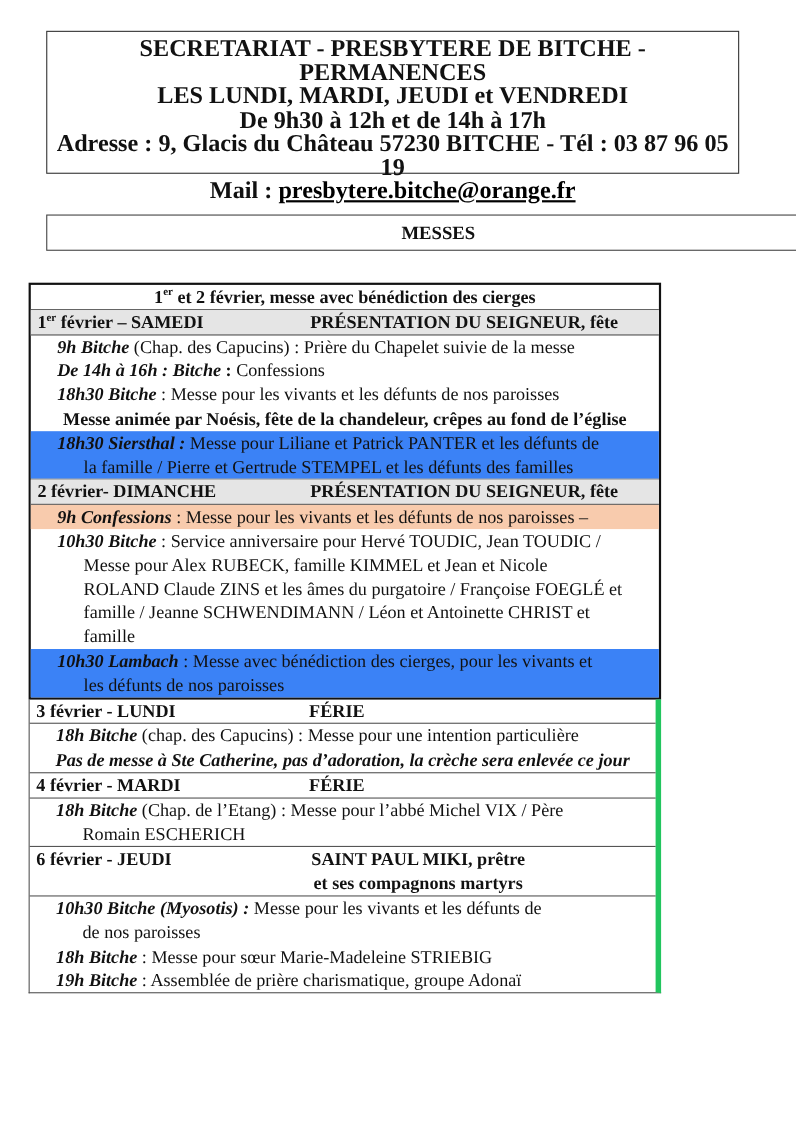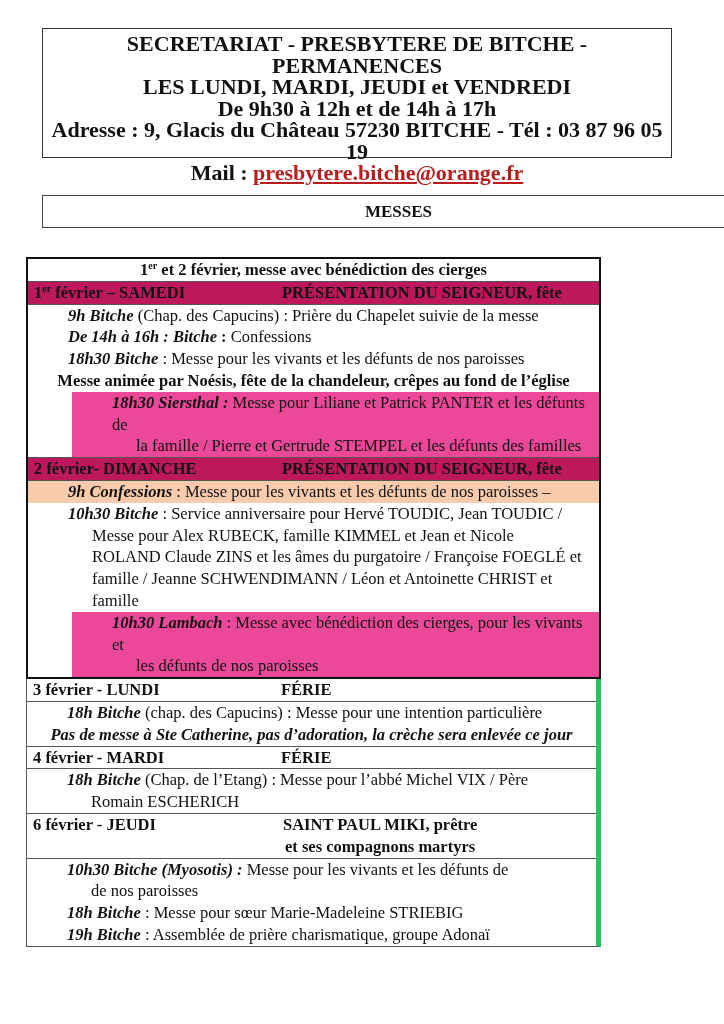--- a/index.html
+++ b/index.html
@@ -6,46 +6,46 @@
   body {
     width: 724px; height: 1024px; position: relative; overflow: hidden;
     font-family: "Liberation Serif", serif; color: #111;
   }
   .header-box {
     position: absolute; left: 42px; top: 28px; width: 630px; height: 130px;
     border: 1.5px solid #333; box-sizing: border-box;
     text-align: center; font-weight: bold; font-size: 22px; line-height: 21.5px;
     padding-top: 4px;
   }
-  .header-box a { color: #b91c1c; text-decoration: underline; }
+  .header-box a { color: #000000; text-decoration: underline; }
   .title-box {
     position: absolute; left: 42px; top: 195px; width: 713px; height: 33px;
     border: 1px solid #444; box-sizing: border-box;
     text-align: center; font-weight: bold; font-size: 17px; line-height: 31px;
   }
   .table {
     position: absolute; left: 26px; top: 257px; width: 575px;
     font-size: 16.5px; line-height: 21.8px;
   }
   .block-thick { border: 2.5px solid #111; box-sizing: border-box; }
   .block-thin {
     border-left: 1px solid #555; border-right: 5px solid #22c55e; border-bottom: 1px solid #555;
     box-sizing: border-box;
   }
   .row { border-bottom: 1px solid #555; box-sizing: border-box; }
   .row.last { border-bottom: none; }
   .center { text-align: center; }
   .bold { font-weight: bold; }
-  .gray { background: #be185d; }
-  .green { background: #ec4899; margin-left: 44px; }
+  .gray { background: #e5e5e5; }
+  .green { background: #3b82f6; }
   .orange { background: #f8cbad; }
   .day { font-weight: bold; padding-left: 6px; display: flex; }
   .day .d-date { width: 248px; flex: none; }
   .day .d-feast { flex: 1; }
-  .entry { padding-left: 40px; padding-right: 8px; }
+  .entry { padding-left: 24px; padding-right: 8px; }
   .entry .cont { padding-left: 24px; display: block; }
   .b-it { font-weight: bold; font-style: italic; }
   sup { font-size: 10px; line-height: 0; }
 </style>
 </head>
 <body>
 
 <div class="header-box">
   <div>SECRETARIAT - PRESBYTERE DE BITCHE - PERMANENCES</div>
   <div>LES LUNDI, MARDI, JEUDI et VENDREDI</div>

